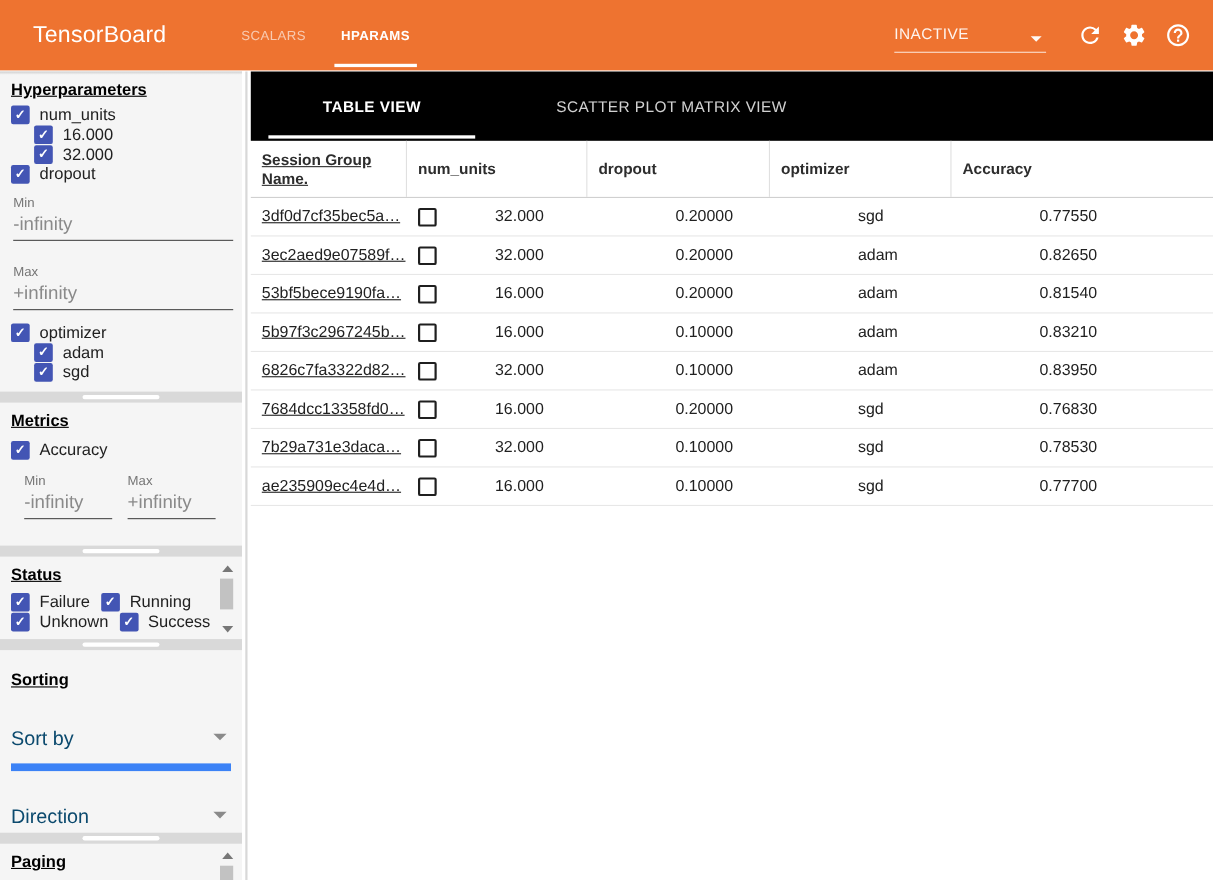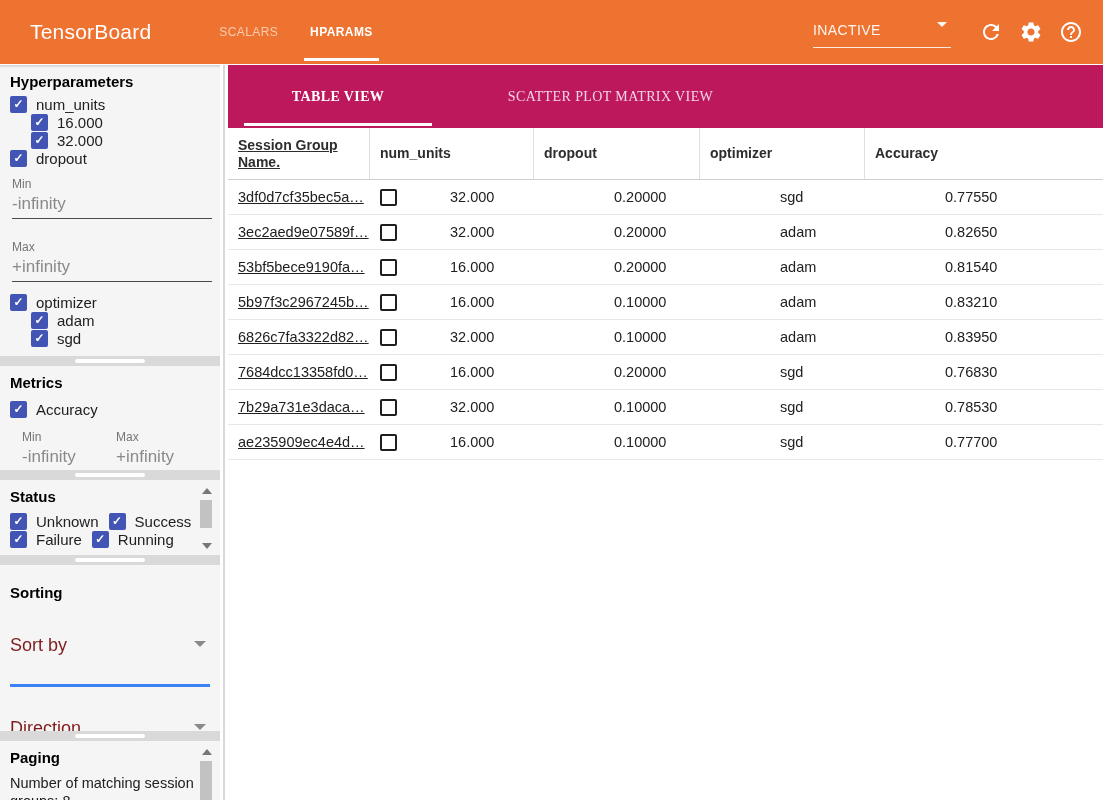--- a/index.html
+++ b/index.html
@@ -12,78 +12,78 @@
   .logo { margin-left:30px; font-size:21px; letter-spacing:.2px; font-weight:normal; }
   .top-tabs { display:flex; height:100%; margin-left:52px; }
   .top-tab { position:relative; display:flex; align-items:center; padding:0 16px;
     font-size:12px; letter-spacing:.4px; color:rgba(255,255,255,.62); cursor:pointer; }
   .top-tab.active { color:#fff; font-weight:bold; }
   .top-tab.active::after { content:""; position:absolute; left:10px; right:10px;
     bottom:3px; height:3px; background:#fff; }
   .topbar-right { margin-left:auto; display:flex; align-items:center; margin-right:12px; }
   .run-selector { position:relative; width:138px; margin-top:6px; margin-right:20px;
     padding-bottom:9px; border-bottom:1px solid rgba(255,255,255,.85); cursor:pointer;
-    display:flex; align-items:flex-start; justify-content:space-between; }
+    display:flex; align-items:flex-end; justify-content:space-between; }
   .run-selector .val { font-size:14px; letter-spacing:.4px; color:rgba(255,255,255,.92); }
   .dd-arrow { width:0; height:0; border-left:5px solid transparent;
     border-right:5px solid transparent; border-top:5px solid rgba(255,255,255,.95); margin-right:4px; }
   .icon-btn { width:24px; height:24px; margin:0 8px; cursor:pointer; }
   .icon-btn svg { width:24px; height:24px; fill:#fff; }
 
   
   .sidebar { position:absolute; left:0; top:65px; width:220px; height:735px;
     background:#f5f5f5; display:flex; flex-direction:column; color:#212121; font-size:15px; }
   .sidebar::before { content:""; position:absolute; left:0; top:0; right:0; height:3px;
     background:linear-gradient(#cfcfcf,rgba(245,245,245,0)); }
   .side-rail { position:absolute; left:223px; top:65px; width:2px; height:735px; background:#d8d8d8; }
   .section { position:relative; overflow:hidden; flex:0 0 auto; }
-  .s1{height:291px;} .s2{height:104px;} .s3{height:75px;} .s4{height:155px;margin-top:11px;} .s5{flex:1 1 auto;}
+  .s1{height:291px;} .s2{height:130px;} .s3{height:75px;} .s4{height:155px;margin-top:11px;} .s5{flex:1 1 auto;}
   .divider { height:10px; background:#d9d9d9; position:relative; flex:0 0 auto; cursor:row-resize; }
   .divider .handle { position:absolute; left:50%; top:3px; transform:translateX(-50%);
     width:70px; height:4px; border-radius:2px; background:#fff; }
-  .heading { font-weight:bold; color:#000;
+  .heading { font-weight:bold; text-decoration:underline; color:#000;
     font-size:15px; margin:8px 0 0 10px; }
   .cbrow { display:flex; align-items:center; height:18px; margin-left:10px; cursor:pointer; }
   .cbrow.child { margin-left:31px; }
   .cbx { width:17px; height:17px; flex:0 0 17px; background:#4355b4; border-radius:2px;
     display:flex; align-items:center; justify-content:center; }
   .cbx::after { content:"✓"; color:#fff; font-size:12px; font-weight:bold; line-height:1; }
   .cbrow .lbl { margin-left:9px; }
   .field { margin:0 0 0 12px; }
   .field .flabel { font-size:12px; color:#757575; }
   .field input { display:block; width:200px; border:none; outline:none; background:transparent;
     border-bottom:1px solid #4a4a4a; font-size:17px; padding:3px 0 4px 0;
     font-family:"Liberation Sans",sans-serif; color:#757575; }
   .field input::placeholder { color:#8a8a8a; opacity:1; }
   .field.small input { width:80px; }
   .minmax-row { display:flex; gap:14px; margin-left:22px; }
   .status-rows { margin:7px 0 0 10px; }
   .status-line { display:flex; align-items:center; height:18px; }
   .status-line .cbrow { margin-left:0; }
   .status-line .cbrow:first-child { margin-right:10px; }
-  .sel { position:relative; width:200px; margin-left:10px; border-bottom:3px solid #3b82f6;
-    color:#7f1d1d; font-size:18px; padding:2px 0 28px 0; cursor:pointer; }
+  .sel { position:relative; width:200px; margin-left:10px; border-bottom:7px solid #3b82f6;
+    color:#0c4a6e; font-size:18px; padding:2px 0 12px 0; cursor:pointer; }
   .sel .tri { position:absolute; right:4px; top:8px; width:0; height:0;
     border-left:6px solid transparent; border-right:6px solid transparent;
     border-top:6px solid #8a8a8a; }
   .paging-text { margin:8px 0 0 10px; width:190px; font-size:14.5px; line-height:1.25; color:#212121; }
 
   
   .mini-scroll { position:absolute; right:6px; top:6px; width:15px; bottom:4px; }
   .mini-scroll .up, .mini-scroll .down { position:absolute; left:3px; width:0; height:0;
     border-left:5px solid transparent; border-right:5px solid transparent; cursor:pointer; }
   .mini-scroll .up { top:2px; border-bottom:6px solid #777; }
   .mini-scroll .down { bottom:2px; border-top:6px solid #777; }
   .mini-scroll .thumb { position:absolute; left:1px; top:14px; width:12px; height:28px;
     background:#c2c2c2; cursor:pointer; }
   .s5 .mini-scroll .thumb { height:40px; }
 
   
   .main { position:absolute; left:228px; top:65px; width:875px; height:735px; background:#fff; }
-  .view-tabs { height:63px; background:#be185d; display:flex;font-family:Liberation Serif, serif; }
+  .view-tabs { height:63px; background:#000000; display:flex; }
   .view-tab { position:relative; display:flex; align-items:center; justify-content:center;
     font-size:14px; letter-spacing:.4px; color:rgba(255,255,255,.82); cursor:pointer; }
   .vt0{width:220px;} .vt1{width:330px;} .vt2{width:325px;}
   .view-tab.active { color:#fff; font-weight:bold; }
   .view-tab.active::after { content:""; position:absolute; left:16px; right:16px; bottom:2px;
     height:3px; background:#fff; }
 
   .grid { width:875px; }
   .thead { display:flex; height:52px; border-bottom:1px solid #d0d0d0; }
   .th { display:flex; align-items:center; padding:0 10px; border-right:1px solid #e0e0e0;
@@ -198,35 +198,35 @@
   <div class="divider">
     <div class="handle"></div>
   </div>
 
   <div class="section s3">
     <div class="heading">Status</div>
     <div class="status-rows">
       <div class="status-line">
         <div class="cbrow">
           <span class="cbx"></span>
+          <span class="lbl">Failure</span>
+        </div>
+        <div class="cbrow">
+          <span class="cbx"></span>
+          <span class="lbl">Running</span>
+        </div>
+      </div>
+      <div class="status-line">
+        <div class="cbrow">
+          <span class="cbx"></span>
           <span class="lbl">Unknown</span>
         </div>
         <div class="cbrow">
           <span class="cbx"></span>
           <span class="lbl">Success</span>
-        </div>
-      </div>
-      <div class="status-line">
-        <div class="cbrow">
-          <span class="cbx"></span>
-          <span class="lbl">Failure</span>
-        </div>
-        <div class="cbrow">
-          <span class="cbx"></span>
-          <span class="lbl">Running</span>
         </div>
       </div>
     </div>
     <div class="mini-scroll">
       <div class="up"></div>
       <div class="thumb"></div>
       <div class="down"></div>
     </div>
   </div>
 

